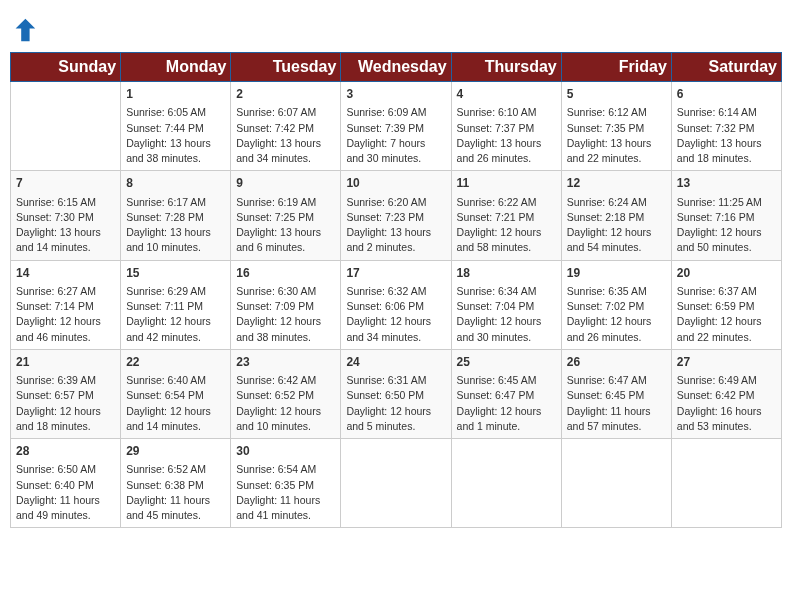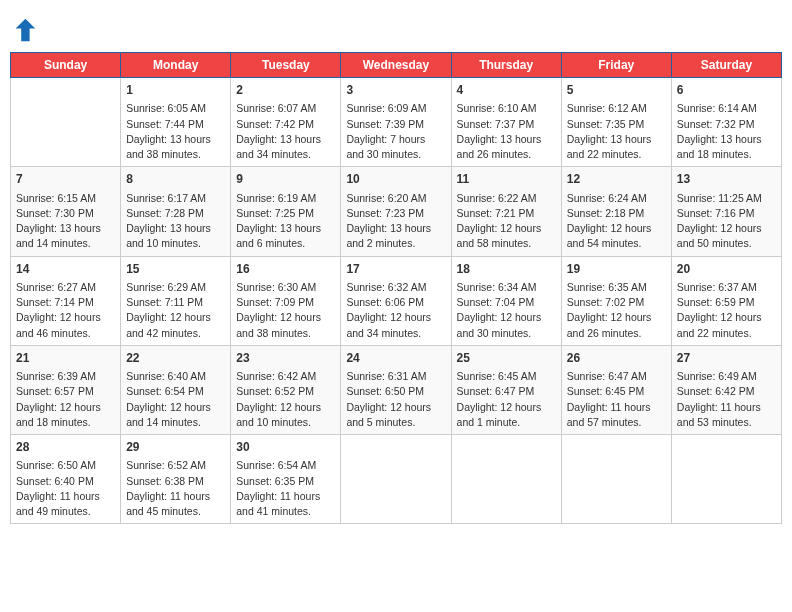--- a/index.html
+++ b/index.html
@@ -46,25 +46,25 @@
     .location {
       font-size: 15px;
       color: #555;
     }
     table {
       width: 100%;
       border-collapse: collapse;
       font-size: 10.5px;
     }
     thead tr th {
-      background-color: #ef4444;
+      background-color: #7f1d1d;
       color: #fff;
       padding: 5px 4px;
-      text-align: center;
-      font-size: 12px;
+      text-align: right;
+      font-size: 16px;
       font-weight: bold;
       border: 1px solid #2060a0;
     }
     tbody tr td {
       border: 1px solid #ccc;
       padding: 4px 5px;
       vertical-align: top;
       width: 14.28%;
       min-height: 80px;
       color: #333;
@@ -143,21 +143,21 @@
         <td><span class="day-num">19</span><span>Sunrise: 6:35 AM</span><br><span>Sunset: 7:02 PM</span><br><span>Daylight: 12 hours and 26 minutes.</span></td>
         <td><span class="day-num">20</span><span>Sunrise: 6:37 AM</span><br><span>Sunset: 6:59 PM</span><br><span>Daylight: 12 hours and 22 minutes.</span></td>
       </tr>
       <tr>
         <td><span class="day-num">21</span><span>Sunrise: 6:39 AM</span><br><span>Sunset: 6:57 PM</span><br><span>Daylight: 12 hours and 18 minutes.</span></td>
         <td><span class="day-num">22</span><span>Sunrise: 6:40 AM</span><br><span>Sunset: 6:54 PM</span><br><span>Daylight: 12 hours and 14 minutes.</span></td>
         <td><span class="day-num">23</span><span>Sunrise: 6:42 AM</span><br><span>Sunset: 6:52 PM</span><br><span>Daylight: 12 hours and 10 minutes.</span></td>
         <td><span class="day-num">24</span><span>Sunrise: 6:31 AM</span><br><span>Sunset: 6:50 PM</span><br><span>Daylight: 12 hours and 5 minutes.</span></td>
         <td><span class="day-num">25</span><span>Sunrise: 6:45 AM</span><br><span>Sunset: 6:47 PM</span><br><span>Daylight: 12 hours and 1 minute.</span></td>
         <td><span class="day-num">26</span><span>Sunrise: 6:47 AM</span><br><span>Sunset: 6:45 PM</span><br><span>Daylight: 11 hours and 57 minutes.</span></td>
-        <td><span class="day-num">27</span><span>Sunrise: 6:49 AM</span><br><span>Sunset: 6:42 PM</span><br><span>Daylight: 11 hours and 53 minutes.</span></td>
+        <td><span class="day-num">27</span><span>Sunrise: 6:49 AM</span><br><span>Sunset: 6:42 PM</span><br><span>Daylight: 16 hours and 53 minutes.</span></td>
       </tr>
       <tr>
         <td><span class="day-num">28</span><span>Sunrise: 6:50 AM</span><br><span>Sunset: 6:40 PM</span><br><span>Daylight: 11 hours and 49 minutes.</span></td>
         <td><span class="day-num">29</span><span>Sunrise: 6:52 AM</span><br><span>Sunset: 6:38 PM</span><br><span>Daylight: 11 hours and 45 minutes.</span></td>
         <td><span class="day-num">30</span><span>Sunrise: 6:54 AM</span><br><span>Sunset: 6:35 PM</span><br><span>Daylight: 11 hours and 41 minutes.</span></td>
         <td class="empty"></td>
         <td class="empty"></td>
         <td class="empty"></td>
         <td class="empty"></td>
       </tr>

